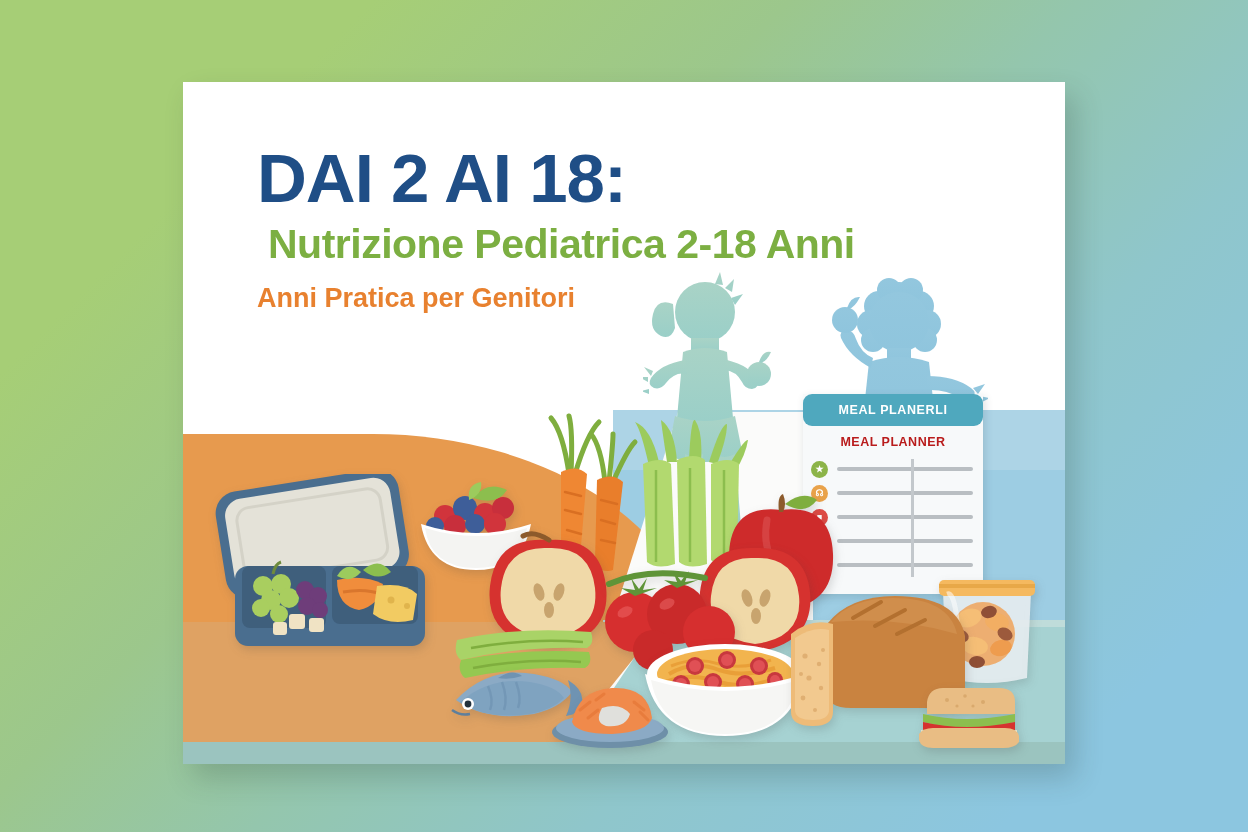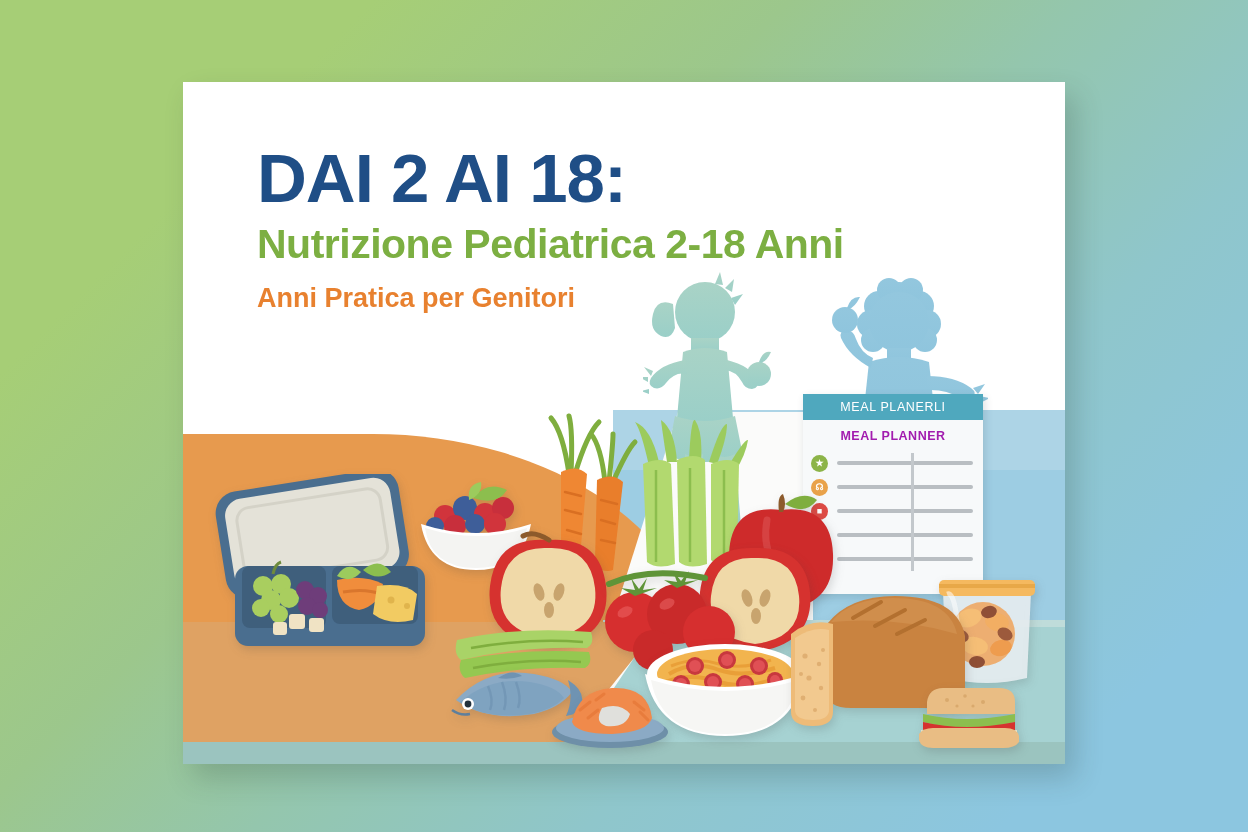--- a/index.html
+++ b/index.html
@@ -65,45 +65,45 @@
   }
 
   
   .titles{position:absolute;left:74px;top:62px;z-index:40;}
   .t-main{
     font-size:69px;font-weight:bold;color:#1F4E86;line-height:1.0;
     letter-spacing:-1px;margin:0 0 10px 0;white-space:nowrap;
   }
   .t-sub{
     font-size:41px;font-weight:bold;color:#7CAF42;line-height:1.05;
-    letter-spacing:-.5px;margin:0 0 18px 0;white-space:nowrap;text-align:center;
+    letter-spacing:-.5px;margin:0 0 18px 11px;white-space:nowrap;text-align:center;
   }
   .t-tag{
     font-size:27px;font-weight:bold;color:#E8812F;line-height:1.1;
     margin:0;white-space:nowrap;
   }
 
   
   .kid{position:absolute;}
   .kid svg{display:block;}
   .kid-girl{left:460px;top:190px;z-index:5;}
   .kid-boy{left:620px;top:190px;z-index:5;}
 
   
   .planner{
     position:absolute;left:620px;top:312px;width:180px;height:200px;z-index:20;
     background:#F7F9FA;box-shadow:2px 3px 8px rgba(40,60,70,.16);
   }
   .planner-header{
-    height:26px;background:#4FA8BE;color:#fff;
+    height:32px;background:#4FA8BE;color:#fff;
     display:flex;align-items:center;justify-content:center;
-    font-size:12.5px;letter-spacing:.6px;font-weight:normal;
+    font-size:12.5px;letter-spacing:.6px;font-weight:bold;border-radius:9px;
   }
   .planner-sub{
-    text-align:center;color:#a21caf;font-size:12.5px;font-weight:bold;
+    text-align:center;color:#b91c1c;font-size:12.5px;font-weight:bold;
     letter-spacing:.5px;padding:9px 0 6px 0;
   }
   .planner-rows{padding:2px 10px 0 8px;position:relative;}
   .p-row{display:flex;align-items:center;height:24px;}
   .p-ico{
     width:17px;height:17px;border-radius:50%;flex:0 0 17px;
     display:flex;align-items:center;justify-content:center;
     color:#fff;font-size:9px;line-height:1;font-weight:bold;
   }
   .p-line{flex:1;height:4px;background:#B9BEC2;border-radius:2px;margin-left:9px;}

